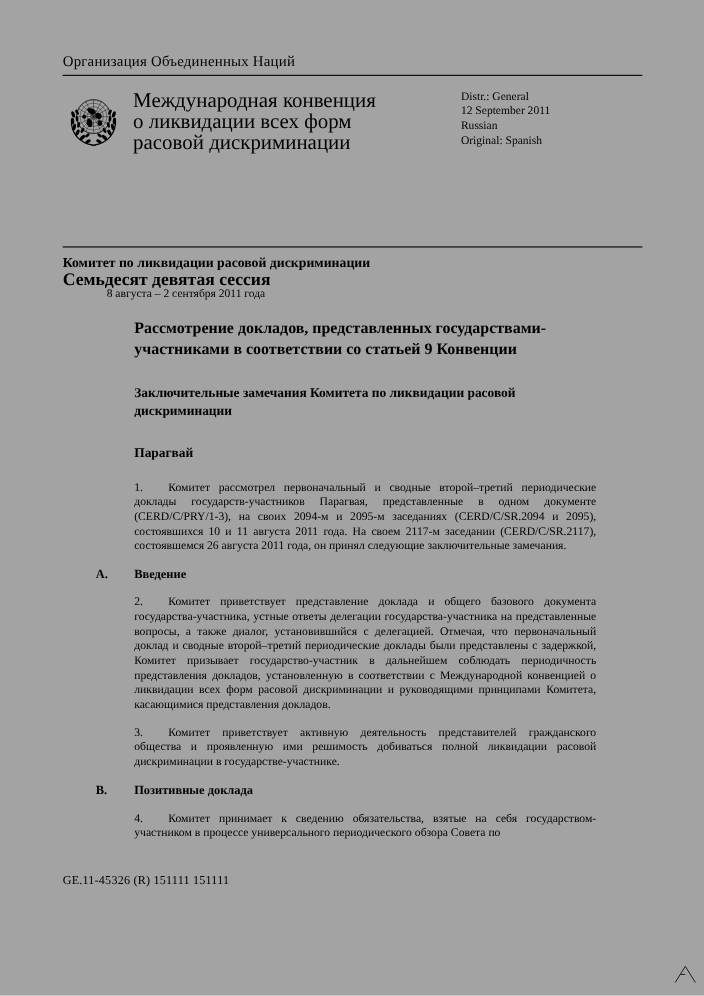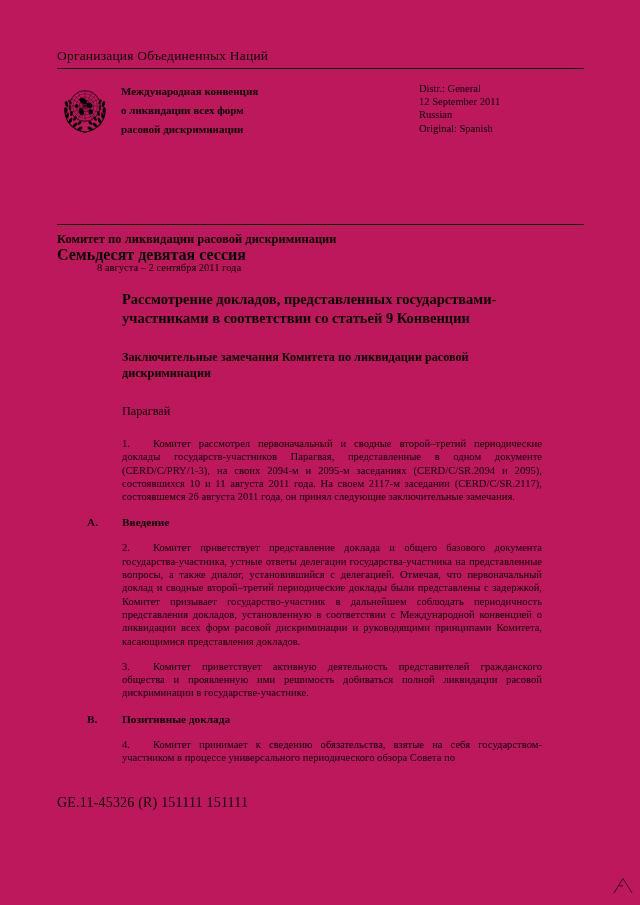--- a/index.html
+++ b/index.html
@@ -13,21 +13,21 @@
     font-family: "Liberation Serif", "DejaVu Serif", serif;
     color: #000000;
     position: relative;
     overflow: hidden;
   }
   .page {
     position: absolute;
     left: 0; top: 0;
     width: 640px;
     height: 905px;
-    background: #be185d;
+    background: #a3a3a3;
   }
 
   
   .masthead {
     position: absolute;
     left: 57px;
     top: 48px;
     width: 527px;
   }
   .masthead-row {
@@ -71,22 +71,22 @@
   }
   .emblem {
     width: 56px;
     height: 52px;
     flex: 0 0 56px;
     margin-top: 2px;
   }
   .conv-title {
     margin-left: 8px;
     font-family: "Liberation Serif", "DejaVu Serif", serif;
-    font-weight: bold;
-    font-size: 11px;
+    font-weight: normal;
+    font-size: 19px;
     line-height: 19px;
     flex: 1 1 auto;
     max-width: 300px;
   }
   .distr-block {
     font-size: 10.5px;
     line-height: 13.2px;
     width: 165px;
     flex: 0 0 165px;
     margin-top: 0;
@@ -139,21 +139,21 @@
     line-height: 18.5px;
     margin: 0 0 22px 0;
   }
   .h-sub {
     font-weight: bold;
     font-size: 12.2px;
     line-height: 16px;
     margin: 0 0 22px 0;
   }
   .h-country {
-    font-weight: normal;
+    font-weight: bold;
     font-size: 12.2px;
     line-height: 16px;
     margin: 0 0 18px 0;
   }
   p.para {
     font-size: 10.6px;
     line-height: 13.3px;
     text-align: justify;
     margin: 0 0 12px 0;
     text-indent: 0;
@@ -185,21 +185,21 @@
   .footer {
     position: absolute;
     left: 57px;
     top: 795px;
     width: 527px;
     display: flex;
     justify-content: space-between;
     align-items: center;
   }
   .footer-left {
-    font-size: 14px;
+    font-size: 11px;
     letter-spacing: 0.2px;
     white-space: nowrap;
   }
   .footer-right {
     display: flex;
     align-items: center;
     white-space: nowrap;
   }
   .recycle-text {
     font-size: 8.4px;

